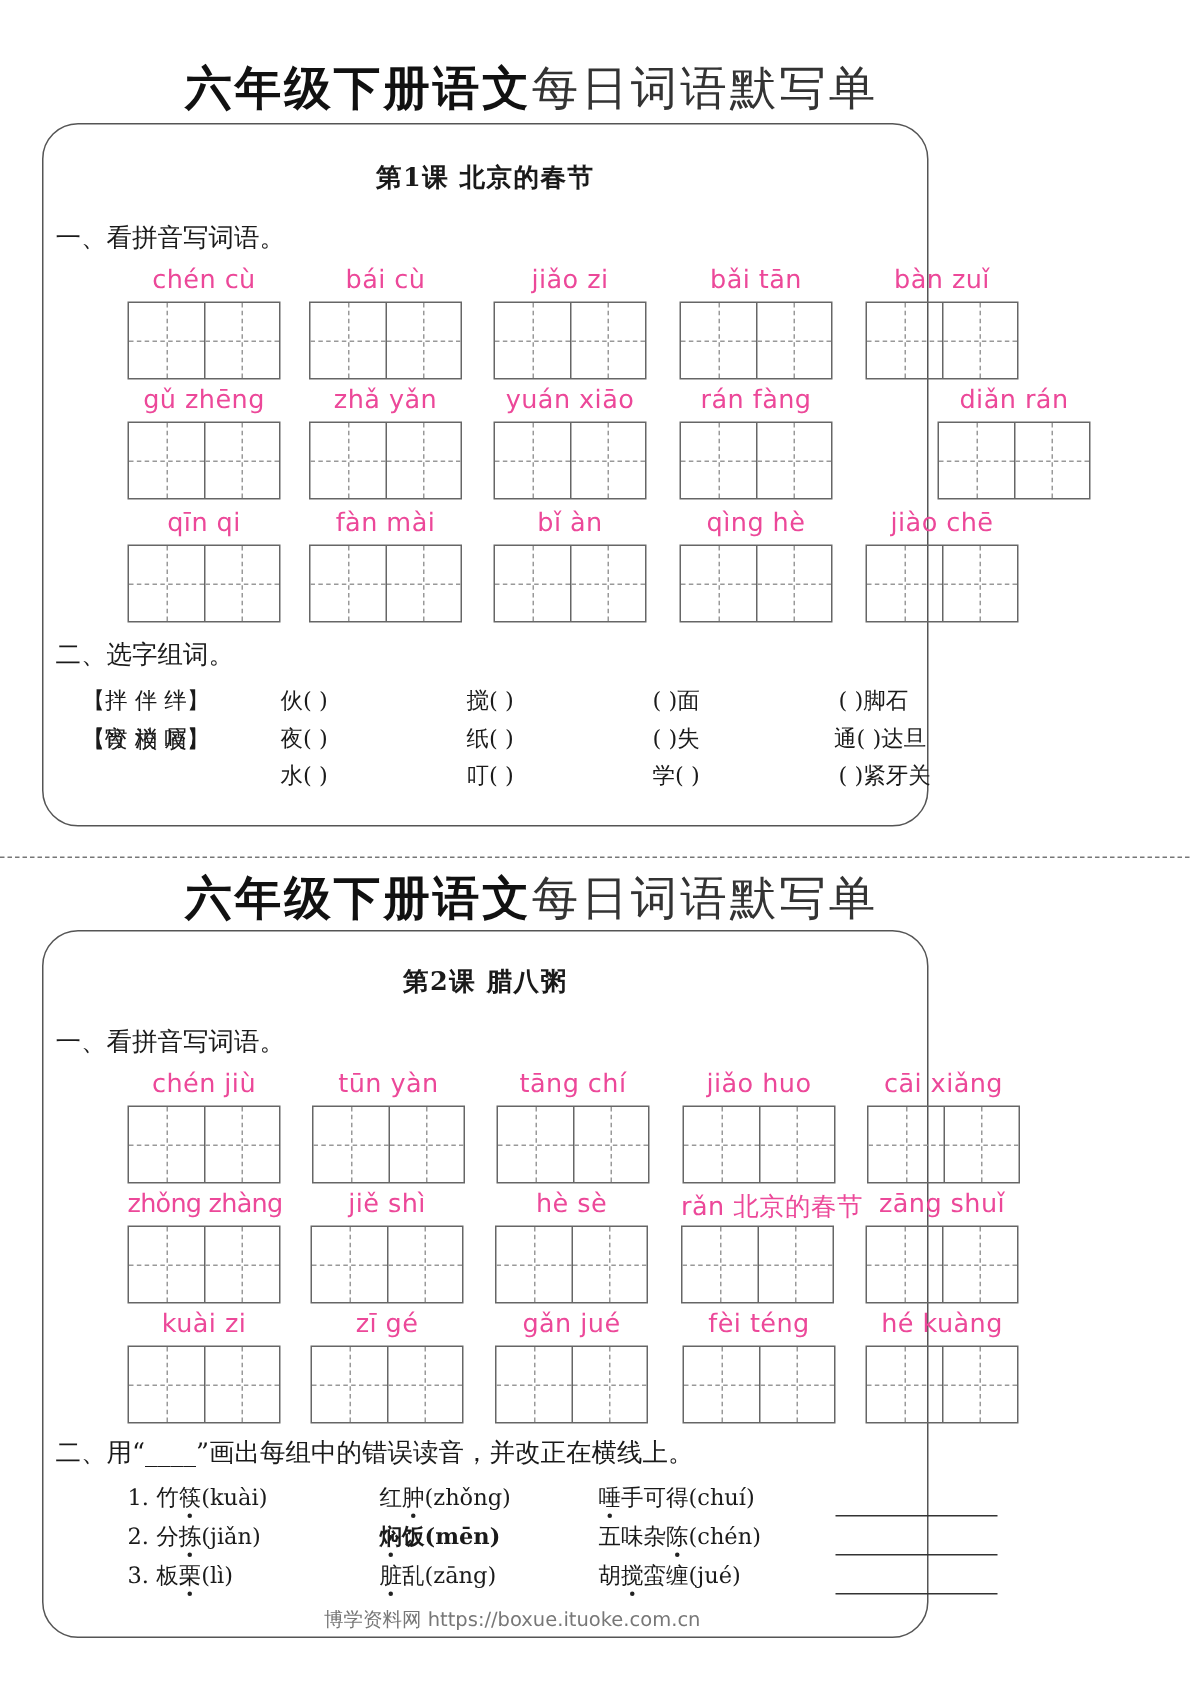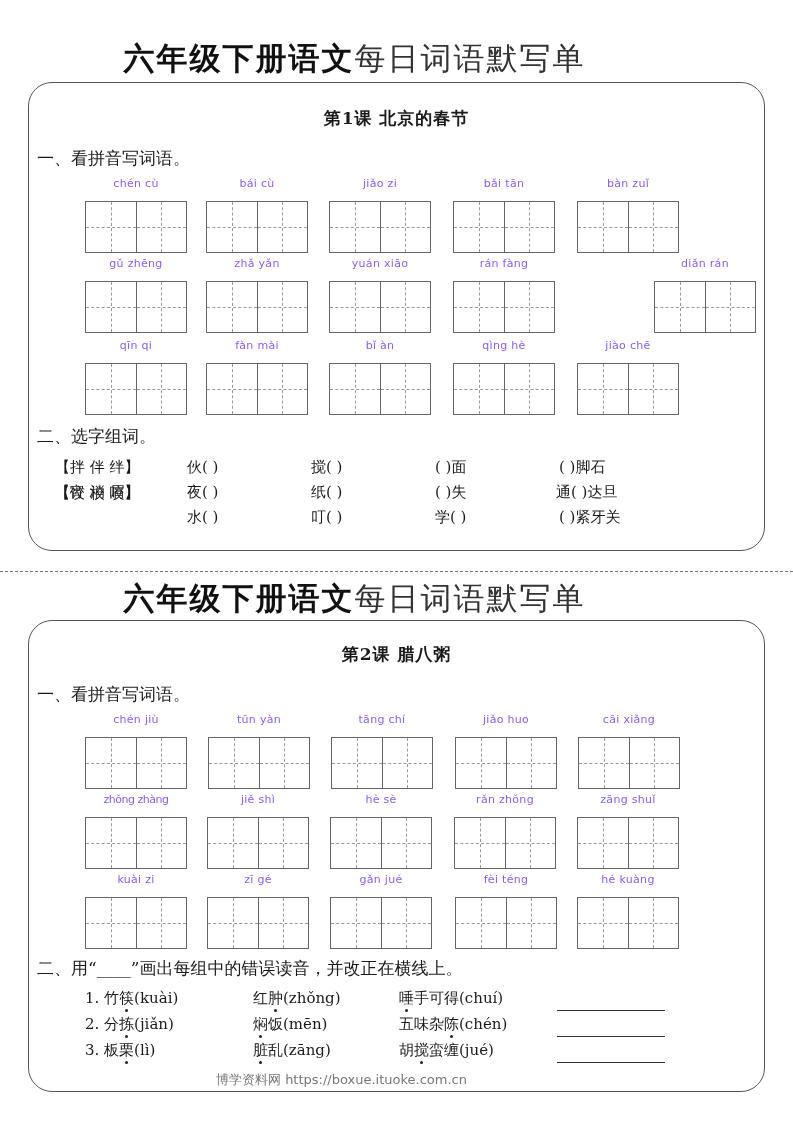--- a/index.html
+++ b/index.html
@@ -2,26 +2,26 @@
 <html><head>
 <meta charset="utf-8">
 <style>
   html, body { margin:0; padding:0; }
   body { width:793px; height:1122px; background:#ffffff; position:relative; overflow:hidden;
          font-family:"DejaVu Sans", sans-serif; color:#1a1a1a; }
   .title { position:absolute; left:0; width:709px; text-align:center; font-size:31px; font-weight:bold;
            letter-spacing:2px; font-family:"DejaVu Serif", serif; }
   .title .t1 { color:#111; }
   .title .t2 { color:#333; font-weight:normal; }
-  .card { position:absolute; left:28px; width:737px; border:1.5px solid #555; border-radius:24px; box-sizing:border-box; }
+  .card { position:absolute; left:28px; width:591px; border:1.5px solid #555; border-radius:24px; box-sizing:border-box; }
   .lesson { position:absolute; left:0; width:100%; text-align:center; font-size:17px; font-weight:bold;
             font-family:"DejaVu Serif", serif; letter-spacing:1px; }
   .section-h { position:absolute; left:8px; font-size:17px; font-family:"DejaVu Serif", serif; }
   .grp { position:absolute; width:102px; }
-  .py { height:24px; font-size:11px; text-align:center; white-space:nowrap; color:#8b5cf6; letter-spacing:0.3px;
+  .py { height:24px; font-size:17px; text-align:center; white-space:nowrap; color:#ec4899; letter-spacing:0.3px;
         font-family:"DejaVu Sans", sans-serif; }
   .boxes { display:flex; border:1.5px solid #666; height:52px; box-sizing:border-box; }
   .cell { flex:1; position:relative; }
   .cell + .cell { border-left:1.5px solid #666; }
   .cell::before { content:""; position:absolute; left:50%; top:0; bottom:0; border-left:1px dashed #999; }
   .cell::after { content:""; position:absolute; top:50%; left:0; right:0; border-top:1px dashed #999; }
   .row-text { position:absolute; font-size:15px; font-family:"DejaVu Serif", serif; white-space:nowrap; }
   .sep { position:absolute; left:0; top:571px; width:793px; border-top:1.5px dashed #777; }
   .dotmark { position:relative; }
   .dotmark::after { content:""; position:absolute; left:50%; bottom:-5px; width:3px; height:3px; margin-left:-1.5px;
@@ -97,21 +97,21 @@
         <div class="cell"></div>
       </div>
     </div>
   <div class="grp" style="left:424px; top:174px;">
       <div class="py">rán  fàng</div>
       <div class="boxes">
         <div class="cell"></div>
         <div class="cell"></div>
       </div>
     </div>
-  <div class="grp" style="left:577px; top:174px;padding-left:48px;">
+  <div class="grp" style="left:548px; top:174px;padding-left:48px;">
       <div class="py">diǎn  rán</div>
       <div class="boxes">
         <div class="cell"></div>
         <div class="cell"></div>
       </div>
     </div>
 
   <div class="grp" style="left:56px; top:256px;">
       <div class="py">qīn   qi</div>
       <div class="boxes">
@@ -230,21 +230,21 @@
       </div>
     </div>
   <div class="grp" style="left:301px; top:172px;">
       <div class="py">hè    sè</div>
       <div class="boxes">
         <div class="cell"></div>
         <div class="cell"></div>
       </div>
     </div>
   <div class="grp" style="left:425px; top:172px;">
-      <div class="py">rǎn  zhǒng</div>
+      <div class="py">rǎn  北京的春节</div>
       <div class="boxes">
         <div class="cell"></div>
         <div class="cell"></div>
       </div>
     </div>
   <div class="grp" style="left:548px; top:172px;">
       <div class="py">zāng  shuǐ</div>
       <div class="boxes">
         <div class="cell"></div>
         <div class="cell"></div>
@@ -298,21 +298,21 @@
   </div>
   <div class="row-text" style="left:370px; top:368px;">
     <span></span><span class="dotmark">唾</span><span>手可得</span><span>(chuí)</span>
   </div>
   <div class="blankline" style="left:528px; top:389px;"></div>
 
   <div class="row-text" style="left:56px; top:394px;">
     <span>2.</span>
     <span>分</span><span class="dotmark">拣</span><span></span><span>(jiǎn)</span>
   </div>
-  <div class="row-text" style="left:224px; top:394px;">
+  <div class="row-text" style="left:224px; top:394px;font-weight:bold;">
     <span></span><span class="dotmark">焖</span><span>饭</span><span>(mēn)</span>
   </div>
   <div class="row-text" style="left:370px; top:394px;">
     <span>五味杂</span><span class="dotmark">陈</span><span></span><span>(chén)</span>
   </div>
   <div class="blankline" style="left:528px; top:415px;"></div>
 
   <div class="row-text" style="left:56px; top:420px;">
     <span>3.</span>
     <span>板</span><span class="dotmark">栗</span><span></span><span>(lì)</span>

